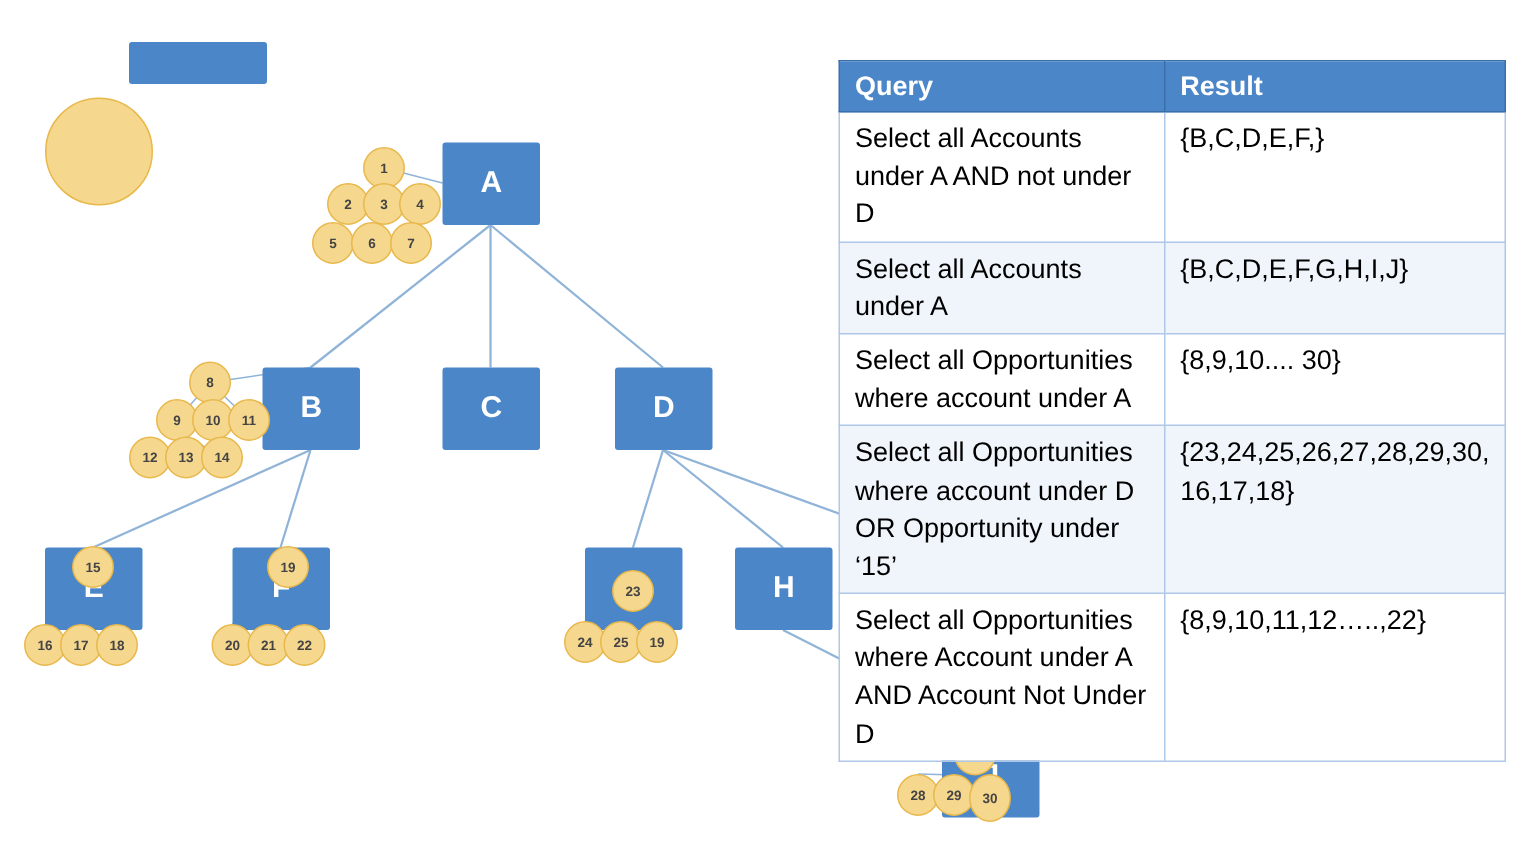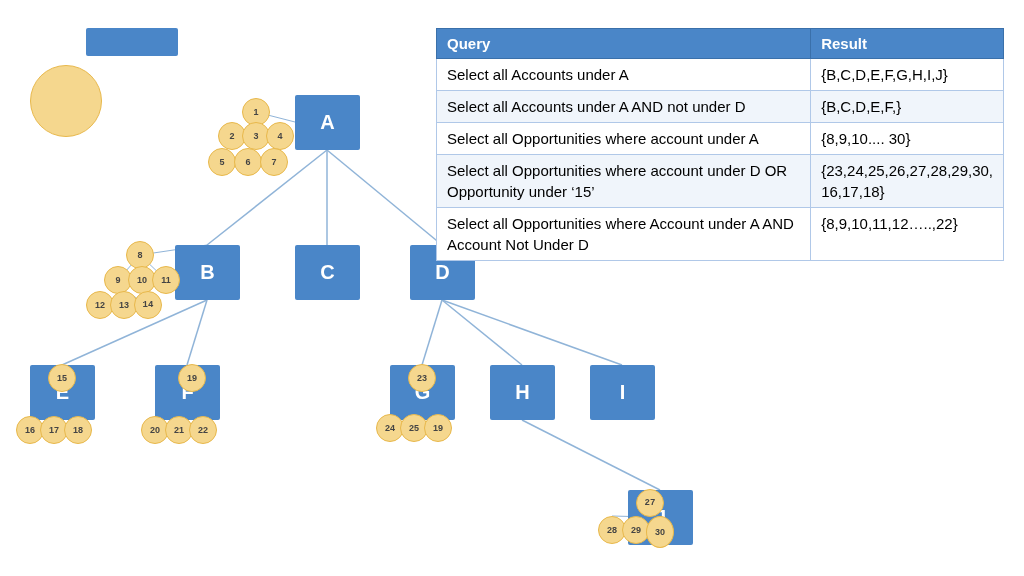--- a/index.html
+++ b/index.html
@@ -80,25 +80,25 @@
       top: 65px;
       left: 30px;
       width: 72px;
       height: 72px;
       z-index: 3;
     }
 
     
     .query-table {
       position: absolute;
-      top: 28px;
+      top: 40px;
       right: 20px;
-      width: 568px;
+      width: 445px;
       border-collapse: collapse;
-      font-size: 15px;
+      font-size: 18px;
       z-index: 10;
     }
     .query-table th {
       background: #4a86c8;
       color: #fff;
       padding: 6px 10px;
       text-align: left;
       font-weight: 600;
       border: 1px solid #3a70aa;
     }
@@ -195,54 +195,54 @@
       <div class="node-circle" style="left: 266px; top: 122px; width: 28px; height: 28px;">4</div>
       <div class="node-circle" style="left: 208px; top: 148px; width: 28px; height: 28px;">5</div>
       <div class="node-circle" style="left: 234px; top: 148px; width: 28px; height: 28px;">6</div>
       <div class="node-circle" style="left: 260px; top: 148px; width: 28px; height: 28px;">7</div>
       <div class="node-circle" style="left: 126px; top: 241px; width: 28px; height: 28px;">8</div>
       <div class="node-circle" style="left: 104px; top: 266px; width: 28px; height: 28px;">9</div>
       <div class="node-circle" style="left: 128px; top: 266px; width: 28px; height: 28px;">10</div>
       <div class="node-circle" style="left: 152px; top: 266px; width: 28px; height: 28px;">11</div>
       <div class="node-circle" style="left: 86px; top: 291px; width: 28px; height: 28px;">12</div>
       <div class="node-circle" style="left: 110px; top: 291px; width: 28px; height: 28px;">13</div>
-      <div class="node-circle" style="left: 134px; top: 291px; width: 28px; height: 28px; font-family: Liberation Mono, monospace;">14</div>
+      <div class="node-circle" style="left: 134px; top: 291px; width: 28px; height: 28px;">14</div>
       <div class="node-circle" style="left: 48px; top: 364px; width: 28px; height: 28px;">15</div>
       <div class="node-circle" style="left: 16px; top: 416px; width: 28px; height: 28px;">16</div>
       <div class="node-circle" style="left: 40px; top: 416px; width: 28px; height: 28px;">17</div>
       <div class="node-circle" style="left: 64px; top: 416px; width: 28px; height: 28px;">18</div>
       <div class="node-circle" style="left: 178px; top: 364px; width: 28px; height: 28px;">19</div>
       <div class="node-circle" style="left: 141px; top: 416px; width: 28px; height: 28px;">20</div>
       <div class="node-circle" style="left: 165px; top: 416px; width: 28px; height: 28px;">21</div>
       <div class="node-circle" style="left: 189px; top: 416px; width: 28px; height: 28px;">22</div>
-      <div class="node-circle" style="left: 408px; top: 364px; width: 28px; height: 28px;">23</div>
+      <div class="node-circle" style="left: 408px; top: 380px; width: 28px; height: 28px;">23</div>
       <div class="node-circle" style="left: 376px; top: 414px; width: 28px; height: 28px;">24</div>
       <div class="node-circle" style="left: 400px; top: 414px; width: 28px; height: 28px;">25</div>
       <div class="node-circle" style="left: 424px; top: 414px; width: 28px; height: 28px;">19</div>
       <div class="node-circle" style="left: 636px; top: 489px; width: 28px; height: 28px; font-family: Liberation Mono, monospace;">27</div>
       <div class="node-circle" style="left: 598px; top: 516px; width: 28px; height: 28px;">28</div>
       <div class="node-circle" style="left: 622px; top: 516px; width: 28px; height: 28px;">29</div>
       <div class="node-circle" style="left: 646px; top: 516px; width: 28px; height: 32px;">30</div>
     </div>
 
   <table class="query-table">
     <thead>
       <tr>
         <th>Query</th>
         <th>Result</th>
       </tr>
     </thead>
     <tbody id="table-body">
         <tr>
+          <td style="white-space: pre-line;">Select all Accounts under A AND not under D</td>
+          <td style="white-space: pre-line;">{B,C,D,E,F,}</td>
+        </tr>
+        <tr>
           <td style="white-space: pre-line;">Select all Accounts under A</td>
           <td style="white-space: pre-line;">{B,C,D,E,F,G,H,I,J}</td>
-        </tr>
-        <tr>
-          <td style="white-space: pre-line;">Select all Accounts under A AND not under D</td>
-          <td style="white-space: pre-line;">{B,C,D,E,F,}</td>
         </tr>
         <tr>
           <td style="white-space: pre-line;">Select all Opportunities where account under A</td>
           <td style="white-space: pre-line;">{8,9,10.... 30}</td>
         </tr>
         <tr>
           <td style="white-space: pre-line;">Select all Opportunities where account under D OR Opportunity under ‘15’</td>
           <td style="white-space: pre-line; margin-top: 35px;">{23,24,25,26,27,28,29,30,
 16,17,18}</td>
         </tr>

